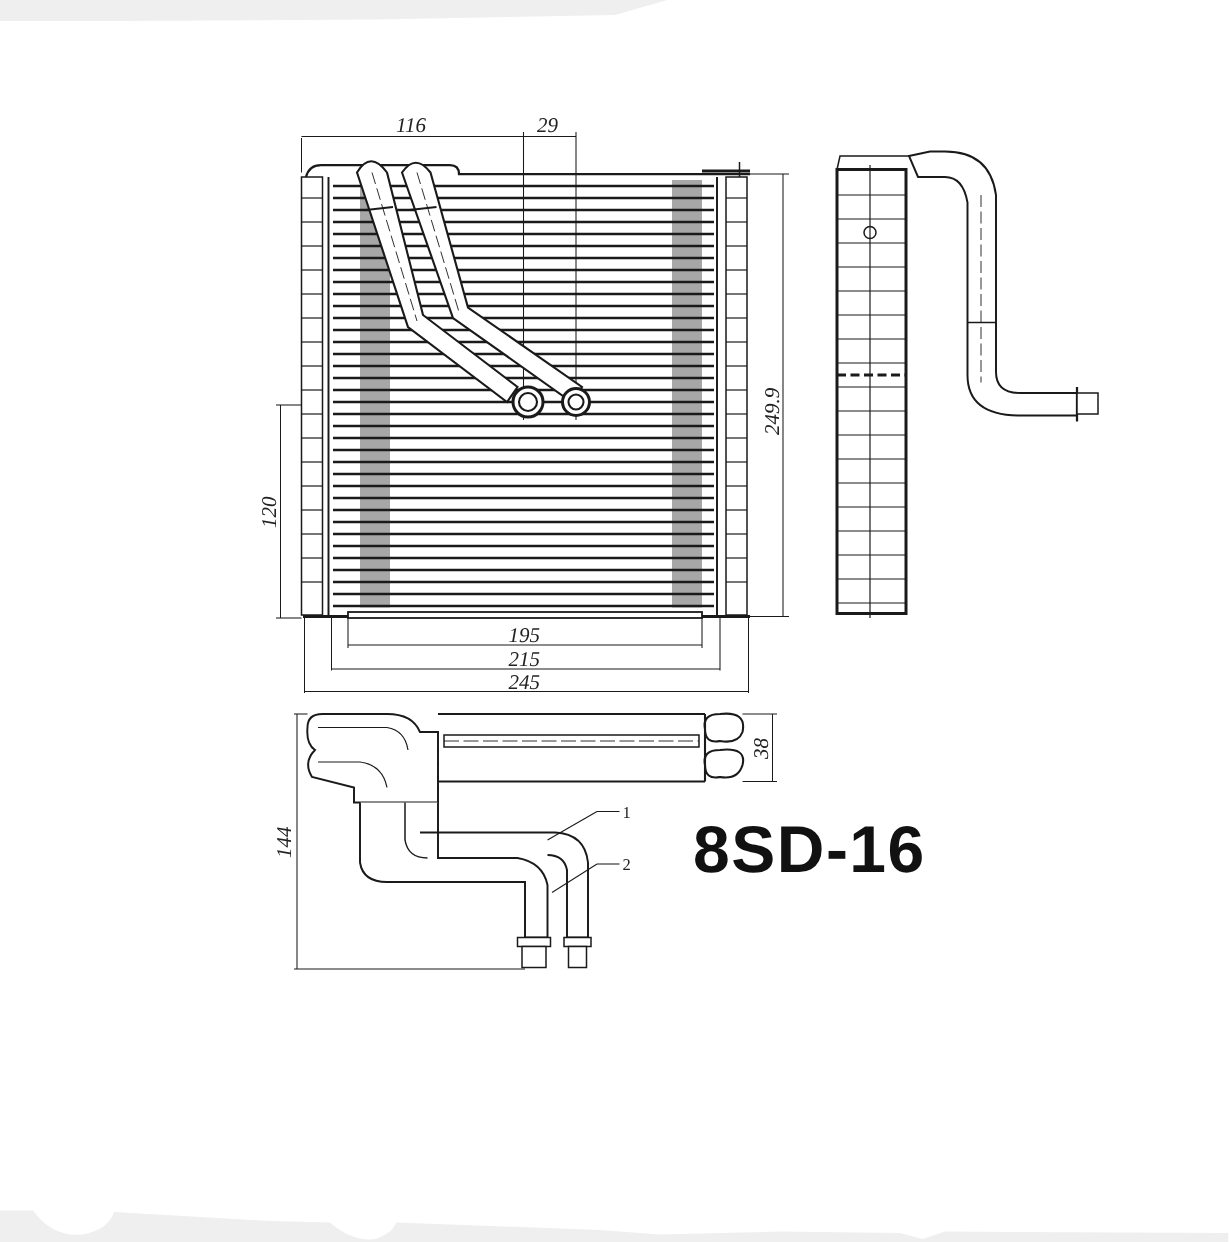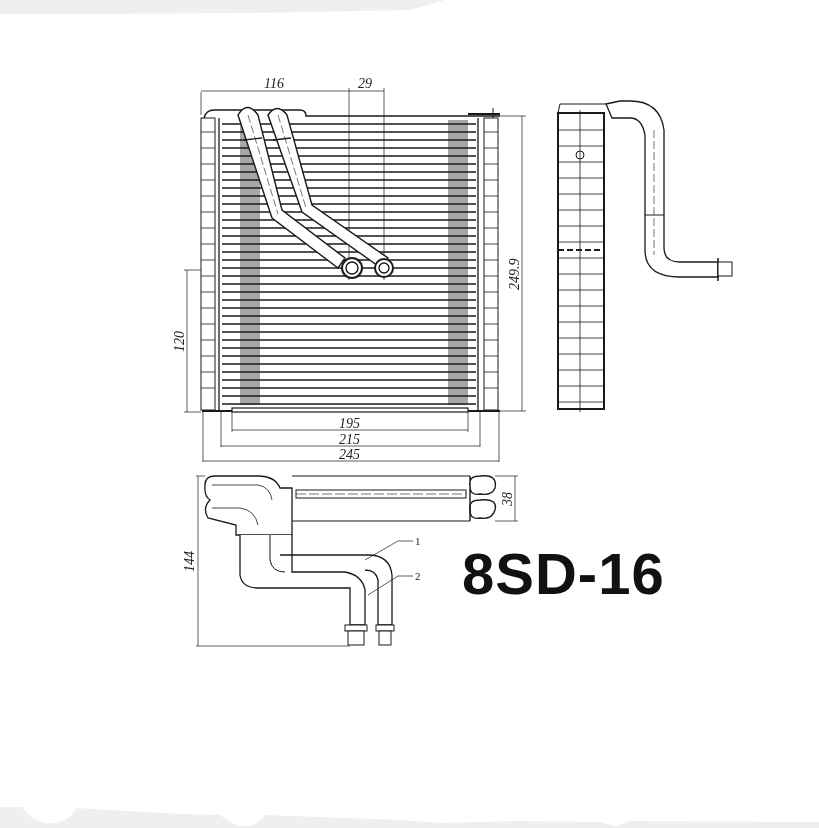--- a/index.html
+++ b/index.html
@@ -4,21 +4,21 @@
   <style>
     html, body { margin: 0; padding: 0; background: #ffffff; }
     body { width: 819px; height: 828px; position: relative; overflow: hidden;
            font-family: "Liberation Serif", serif; }
     .scan-top { position: absolute; left: 0; top: 0; width: 819px; height: 16px; }
     .scan-bottom { position: absolute; left: 0; bottom: 0; width: 819px; height: 48px; }
     svg.drawing { position: absolute; left: 0; top: 0; }
     .dim { font-family: "Liberation Serif", serif; font-style: italic; font-size: 14px; fill: #222; }
     .part-number { position: absolute; left: 462px; top: 545px;
                    font-family: "Liberation Sans", sans-serif; font-weight: bold;
-                   font-size: 58px; color: #111; letter-spacing: 1px; line-height: 1; }
+                   font-size: 44px; color: #111; letter-spacing: 1px; line-height: 1; }
     .callout { font-family: "Liberation Serif", serif; font-size: 11px; fill: #222; }
   </style>
 </head>
 <body>
 
 <svg class="scan-top" viewBox="0 0 819 16" width="819" height="16">
   <path d="M0,0 L445,0 L410,10 L250,13 L80,14 L0,14 Z" fill="#efefef"></path>
 </svg>
 
 <svg class="drawing" width="819" height="828" viewBox="0 0 819 828">

